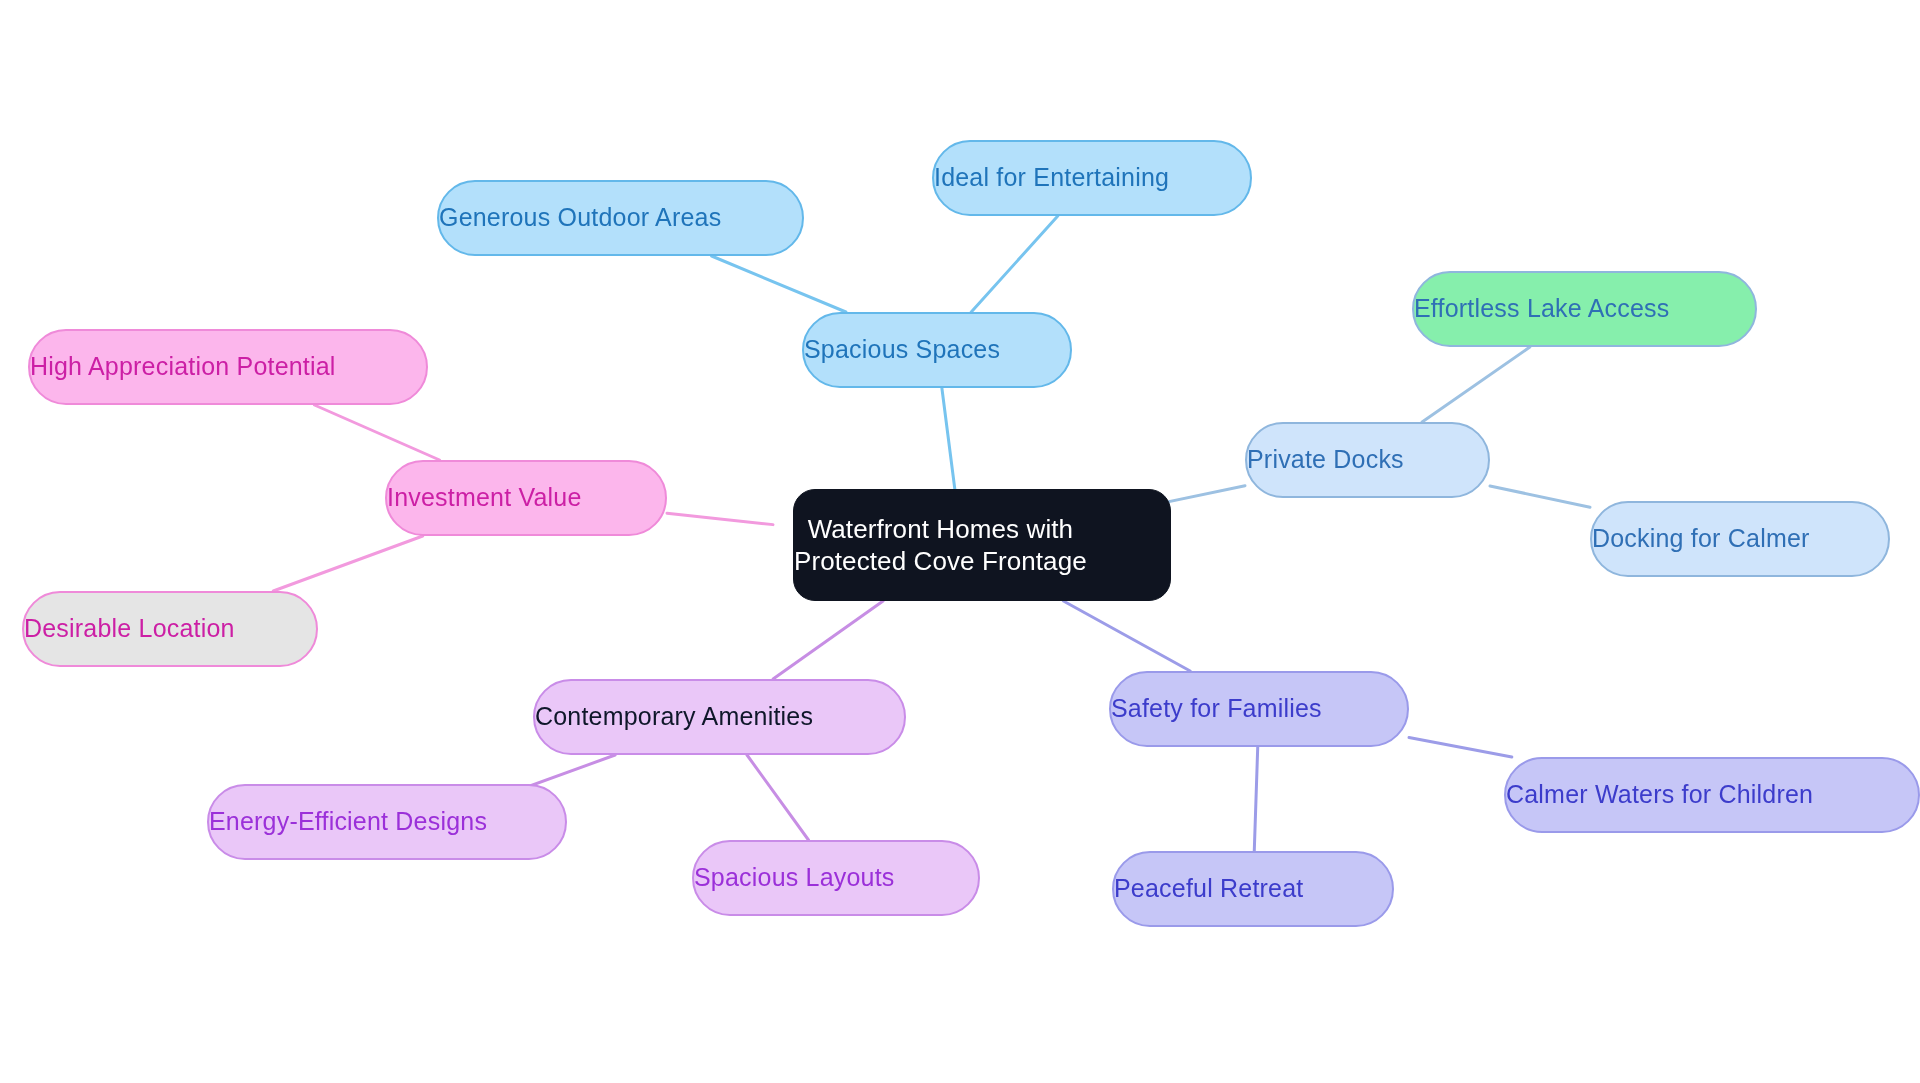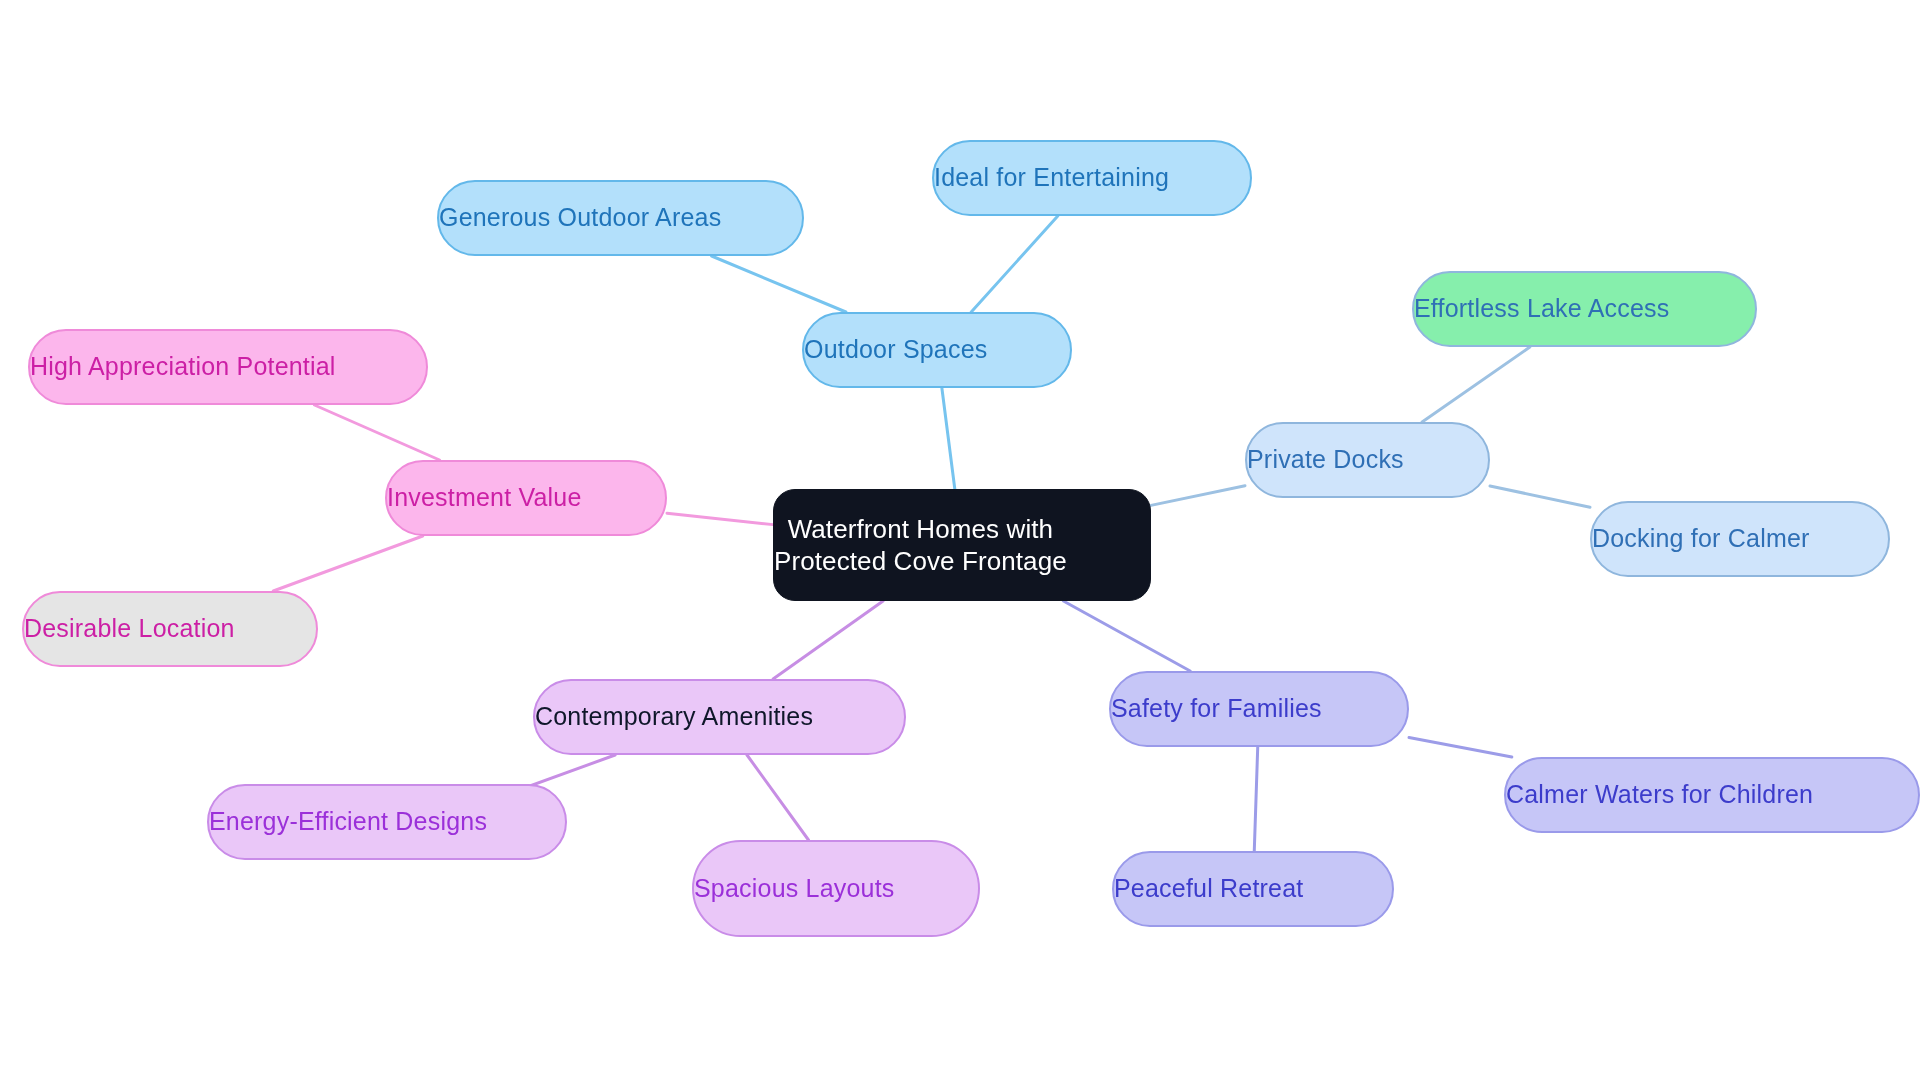--- a/index.html
+++ b/index.html
@@ -36,20 +36,21 @@
     border-style: solid;
     border-width: 2px;
     white-space: pre;
     line-height: 1.25;
   }
   .node.root {
     border-radius: 22px;
     border-width: 1px;
     font-size: 26px;
     letter-spacing: 0.1px;
+    margin-left: 20px;
   }
   .node.branch {
     border-radius: 999px;
     font-size: 25px;
     letter-spacing: 0.2px;
   }
   .node.leaf {
     border-radius: 999px;
     font-size: 25px;
     letter-spacing: 0.2px;
@@ -72,29 +73,29 @@
       <line x1="883.046511627907" y1="601" x2="773.0755813953489" y2="679" stroke="#c78ee4" stroke-width="3" stroke-linecap="round"></line>
       <line x1="615.0785123966942" y1="755" x2="491.42148760330576" y2="800" stroke="#c78ee4" stroke-width="3" stroke-linecap="round"></line>
       <line x1="746.9968944099379" y1="755" x2="808.5031055900621" y2="840" stroke="#c78ee4" stroke-width="3" stroke-linecap="round"></line>
       <line x1="1063.4146341463415" y1="601" x2="1190.1829268292684" y2="671" stroke="#9c9ce8" stroke-width="3" stroke-linecap="round"></line>
       <line x1="1409" y1="737.476821192053" x2="1511.8372093023256" y2="757" stroke="#9c9ce8" stroke-width="3" stroke-linecap="round"></line>
       <line x1="1257.7333333333333" y1="747" x2="1254.2666666666667" y2="851" stroke="#9c9ce8" stroke-width="3" stroke-linecap="round"></line>
     </svg>
   <div id="node-layer">
       <div class="node root" style="left: 773px; top: 489px; width: 378px; height: 112px; background: rgb(15, 20, 32); border-color: rgb(15, 20, 32); color: rgb(255, 255, 255);"><span>Waterfront Homes with
 Protected Cove Frontage</span></div>
-      <div class="node branch" style="left: 802px; top: 312px; width: 270px; height: 76px; background: rgb(179, 224, 251); border-color: rgb(99, 184, 234); color: rgb(31, 116, 186);"><span>Outdoor Spaces</span></div>
+      <div class="node branch" style="left: 802px; top: 312px; width: 270px; height: 76px; background: rgb(179, 224, 251); border-color: rgb(99, 184, 234); color: rgb(31, 116, 186);"><span>Spacious Spaces</span></div>
       <div class="node leaf" style="left: 437px; top: 180px; width: 367px; height: 76px; background: rgb(179, 224, 251); border-color: rgb(99, 184, 234); color: rgb(31, 116, 186);"><span>Generous Outdoor Areas</span></div>
       <div class="node leaf" style="left: 932px; top: 140px; width: 320px; height: 76px; background: rgb(179, 224, 251); border-color: rgb(99, 184, 234); color: rgb(31, 116, 186);"><span>Ideal for Entertaining</span></div>
       <div class="node branch" style="left: 1245px; top: 422px; width: 245px; height: 76px; background: rgb(207, 228, 251); border-color: rgb(143, 182, 221); color: rgb(47, 111, 181);"><span>Private Docks</span></div>
       <div class="node branch" style="left: 385px; top: 460px; width: 282px; height: 76px; background: rgb(252, 182, 236); border-color: rgb(239, 138, 217); color: rgb(204, 31, 165);"><span>Investment Value</span></div>
       <div class="node branch" style="left: 533px; top: 679px; width: 373px; height: 76px; background: rgb(234, 199, 248); border-color: rgb(201, 140, 232); color: #0f172a;"><span>Contemporary Amenities</span></div>
       <div class="node branch" style="left: 1109px; top: 671px; width: 300px; height: 76px; background: rgb(198, 198, 247); border-color: rgb(154, 154, 234); color: rgb(60, 60, 203);"><span>Safety for Families</span></div>
       <div class="node leaf" style="left: 1412px; top: 271px; width: 345px; height: 76px; background: #86efac; border-color: rgb(143, 182, 221); color: rgb(47, 111, 181);"><span>Effortless Lake Access</span></div>
       <div class="node leaf" style="left: 1590px; top: 501px; width: 300px; height: 76px; background: rgb(207, 228, 251); border-color: rgb(143, 182, 221); color: rgb(47, 111, 181);"><span>Docking for Calmer</span></div>
       <div class="node leaf" style="left: 28px; top: 329px; width: 400px; height: 76px; background: rgb(252, 182, 236); border-color: rgb(239, 138, 217); color: rgb(204, 31, 165);"><span>High Appreciation Potential</span></div>
       <div class="node leaf" style="left: 22px; top: 591px; width: 296px; height: 76px; background: #e5e5e5; border-color: rgb(239, 138, 217); color: rgb(204, 31, 165);"><span>Desirable Location</span></div>
       <div class="node leaf" style="left: 207px; top: 784px; width: 360px; height: 76px; background: rgb(234, 199, 248); border-color: rgb(201, 140, 232); color: rgb(155, 48, 217);"><span>Energy-Efficient Designs</span></div>
-      <div class="node leaf" style="left: 692px; top: 840px; width: 288px; height: 97px; background: rgb(234, 199, 248); border-color: rgb(201, 140, 232); color: rgb(155, 48, 217);"><span>Spacious Layouts</span></div>
+      <div class="node leaf" style="left: 692px; top: 840px; width: 288px; height: 76px; background: rgb(234, 199, 248); border-color: rgb(201, 140, 232); color: rgb(155, 48, 217);"><span>Spacious Layouts</span></div>
       <div class="node leaf" style="left: 1504px; top: 757px; width: 416px; height: 76px; background: rgb(198, 198, 247); border-color: rgb(154, 154, 234); color: rgb(60, 60, 203);"><span>Calmer Waters for Children</span></div>
       <div class="node leaf" style="left: 1112px; top: 851px; width: 282px; height: 76px; background: rgb(198, 198, 247); border-color: rgb(154, 154, 234); color: rgb(60, 60, 203);"><span>Peaceful Retreat</span></div>
     </div>
 </div>
 
 </body></html>

